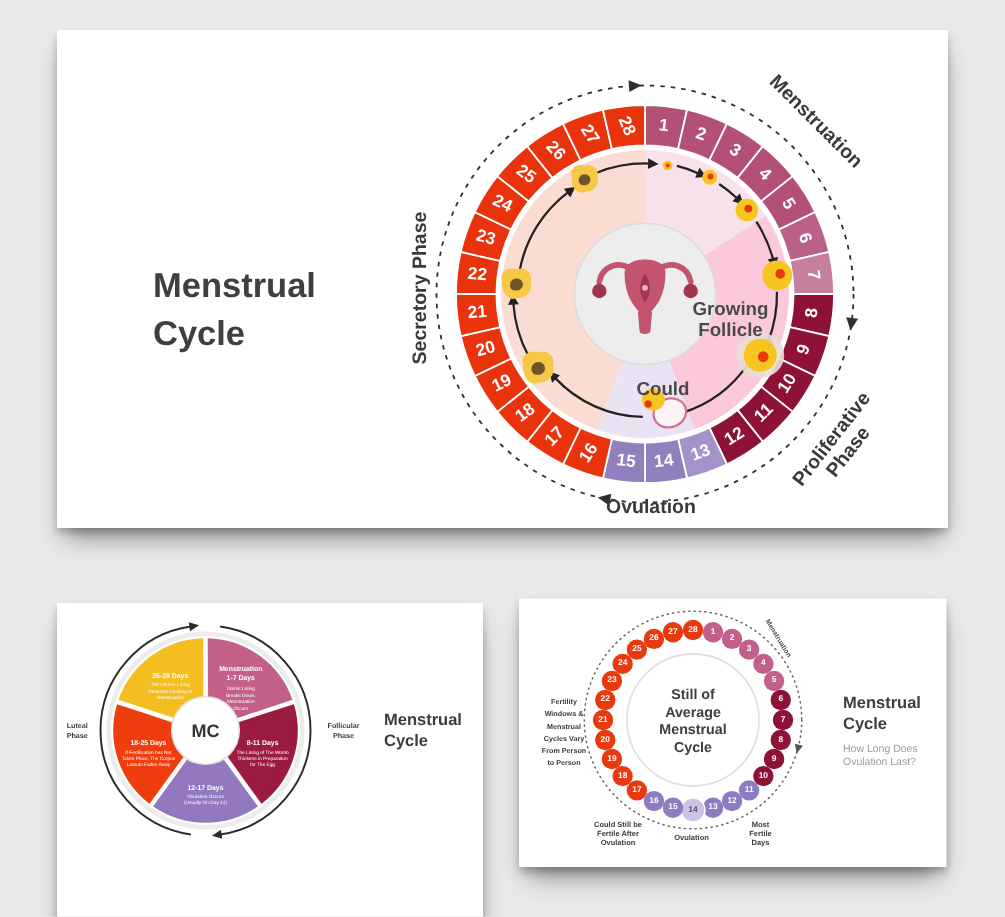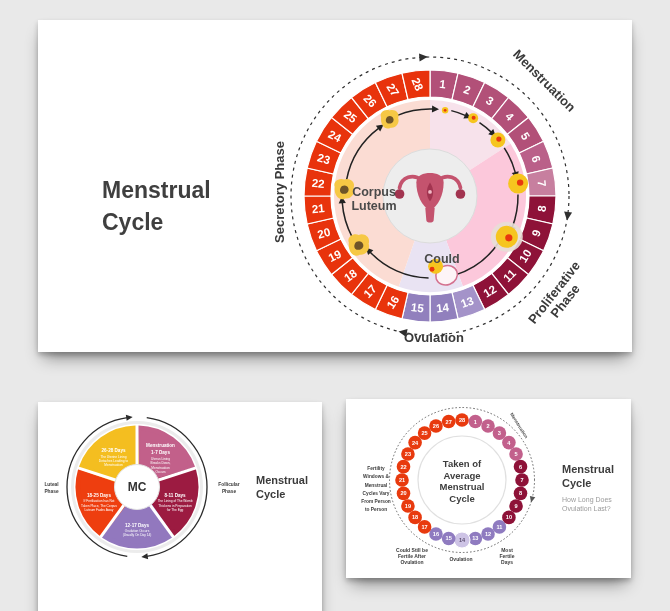--- a/index.html
+++ b/index.html
@@ -176,22 +176,22 @@
         <circle cx="0" cy="-2" r="1.8" fill="#f1b9c6"></circle>
       </g>
     </svg>
   <div class="abs s1-title">Menstrual
 Cycle</div>
   <div class="abs ctr phase p-mens">Menstruation</div>
   <div class="abs ctr phase p-prol">Proliferative
 Phase</div>
   <div class="abs ctr phase p-ovul">Ovulation</div>
   <div class="abs ctr phase p-secr">Secretory Phase</div>
-  <div class="abs ctr inlab il-corpus">Corpus
-Luteum</div>
+  <div class="abs ctr inlab il-grow">Growing
+Follicle</div>
   <div class="abs ctr inlab il-oocyte">Could</div>
 </div>
 
 <div class="card" id="slide2">
   <svg id="wheel2" width="284" height="179" viewBox="0 0 284 179">
       <path d="M108.74211706720457,15.68123518809007 A70,70 0 0 1 108.7421170672046,154.31876481190992" stroke="#2b2b2b" stroke-width="1.3" fill="none"></path>
       <path d="M-1,-3 L5.5,0 L-1,3 Z" transform="translate(108.7421170672046,154.31876481190992) rotate(172)" fill="#2b2b2b"></path>
       <path d="M89.25788293279541,154.31876481190992 A70,70 0 0 1 89.25788293279538,15.681235188090085" stroke="#2b2b2b" stroke-width="1.3" fill="none"></path>
       <path d="M-1,-3 L5.5,0 L-1,3 Z" transform="translate(89.25788293279538,15.681235188090085) rotate(352)" fill="#2b2b2b"></path>
       <circle cx="99" cy="85" r="66" fill="#ececec"></circle>
@@ -293,21 +293,21 @@
       <text font-size="5.6" fill="#fff" font-weight="700" text-anchor="middle" dominant-baseline="central" transform="translate(69.0901110519182,43.590611888476)" font-family="&quot;Liberation Sans&quot;,sans-serif">24</text>
       <circle cx="78.59061188847598" cy="34.09011105191822" r="6.8" fill="#e83a0e" stroke="none" stroke-width="1"></circle>
       <text font-size="5.6" fill="#fff" font-weight="700" text-anchor="middle" dominant-baseline="central" transform="translate(78.59061188847598,34.09011105191822)" font-family="&quot;Liberation Sans&quot;,sans-serif">25</text>
       <circle cx="89.9669756529465" cy="26.941867925854858" r="6.8" fill="#e83a0e" stroke="none" stroke-width="1"></circle>
       <text font-size="5.6" fill="#fff" font-weight="700" text-anchor="middle" dominant-baseline="central" transform="translate(89.9669756529465,26.941867925854858)" font-family="&quot;Liberation Sans&quot;,sans-serif">26</text>
       <circle cx="102.64874396262113" cy="22.504325269090586" r="6.8" fill="#e83a0e" stroke="none" stroke-width="1"></circle>
       <text font-size="5.6" fill="#fff" font-weight="700" text-anchor="middle" dominant-baseline="central" transform="translate(102.64874396262113,22.504325269090586)" font-family="&quot;Liberation Sans&quot;,sans-serif">27</text>
       <circle cx="115.99999999999999" cy="21" r="6.8" fill="#e83a0e" stroke="none" stroke-width="1"></circle>
       <text font-size="5.6" fill="#fff" font-weight="700" text-anchor="middle" dominant-baseline="central" transform="translate(115.99999999999999,21)" font-family="&quot;Liberation Sans&quot;,sans-serif">28</text>
     </svg>
-  <div class="abs ctr s3-center">Taken of
+  <div class="abs ctr s3-center">Still of
 Average
 Menstrual
 Cycle</div>
   <div class="abs ctr s3-lab s3-left">Fertility
 Windows &amp;
 Menstrual
 Cycles Vary
 From Person
 to Person</div>
   <div class="abs ctr s3-lab s3-bl">Could Still be

